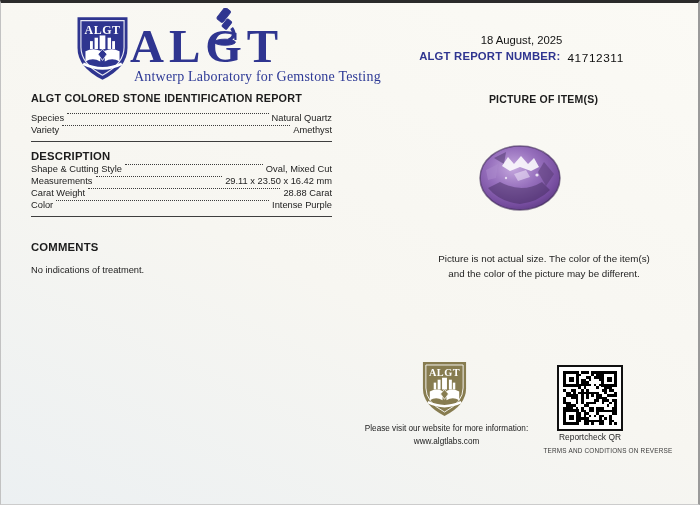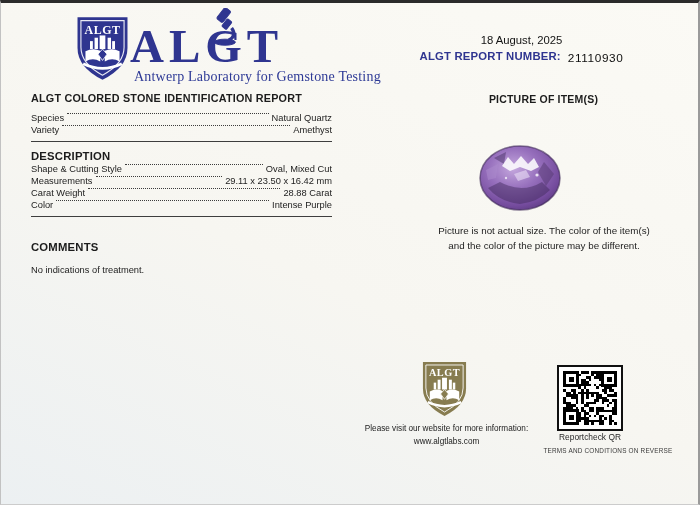--- a/index.html
+++ b/index.html
@@ -28,21 +28,21 @@
   .sec-h{font-size:11.3px;font-weight:bold;margin:0 0 2px;letter-spacing:0.2px;}
   .row{font-size:9.3px;height:12.3px;display:flex;align-items:flex-start;white-space:nowrap;}
   .leader{flex:1;border-bottom:1.2px dotted #3c3c3c;margin:0 3px 2px;}
   .rule{border-top:1px solid #3e3e3e;margin:3px 0 8px;}
   .comments-h{margin-top:24px;}
   .comments-text{margin-top:12px;font-size:9.3px;}
   
   .pic-col{position:absolute;left:400px;top:90px;width:285px;text-align:center;}
   .pic-h{font-size:10.5px;font-weight:bold;letter-spacing:0.2px;}
   .gem{position:absolute;left:477px;top:141px;width:84px;height:68px;}
-  .pic-note{position:absolute;left:398px;top:220px;width:290px;font-size:9.8px;line-height:15px;
+  .pic-note{position:absolute;left:398px;top:248px;width:290px;font-size:9.8px;line-height:15px;
     color:#1e1e1e;text-align:center;}
   
   .web-note{position:absolute;left:352px;top:420px;width:187px;text-align:center;
     font-size:8.2px;line-height:12.5px;color:#222;}
   .qr{position:absolute;left:556px;top:362px;width:66px;height:66px;border:2px solid #101010;
     background:#fff;box-sizing:border-box;padding:4px;}
   .qr-grid{position:relative;width:54px;height:54px;display:grid;
     grid-template-columns:repeat(21,1fr);grid-auto-rows:1fr;}
   .qr-grid i{display:block;}
   .qr-grid i.on{background:#000;}
@@ -87,21 +87,21 @@
       <rect x="20" y="12" width="6" height="10" rx="1" transform="rotate(38 23 17)"></rect>
       <path d="M28 21 q6 8 -3 13" fill="none" stroke-width="3.5"></path>
       <ellipse cx="21" cy="36" rx="11" ry="3.2"></ellipse>
     </g>
   </svg>
   <div class="tagline">Antwerp Laboratory for Gemstone Testing</div>
 
   <div class="head-right">
     <div>18 August, 2025</div>
     <div class="repline">
-      <span class="rep-label">ALGT REPORT NUMBER:</span><span class="rep-num">21110930</span>
+      <span class="rep-label">ALGT REPORT NUMBER:</span><span class="rep-num">41712311</span>
     </div>
   </div>
 
   <div class="left">
     <div class="title">ALGT COLORED STONE IDENTIFICATION REPORT</div>
     <div id="sections">
         <div class="row">
           <span class="lbl">Species</span>
           <span class="leader"></span>
           <span class="val">Natural Quartz</span>

